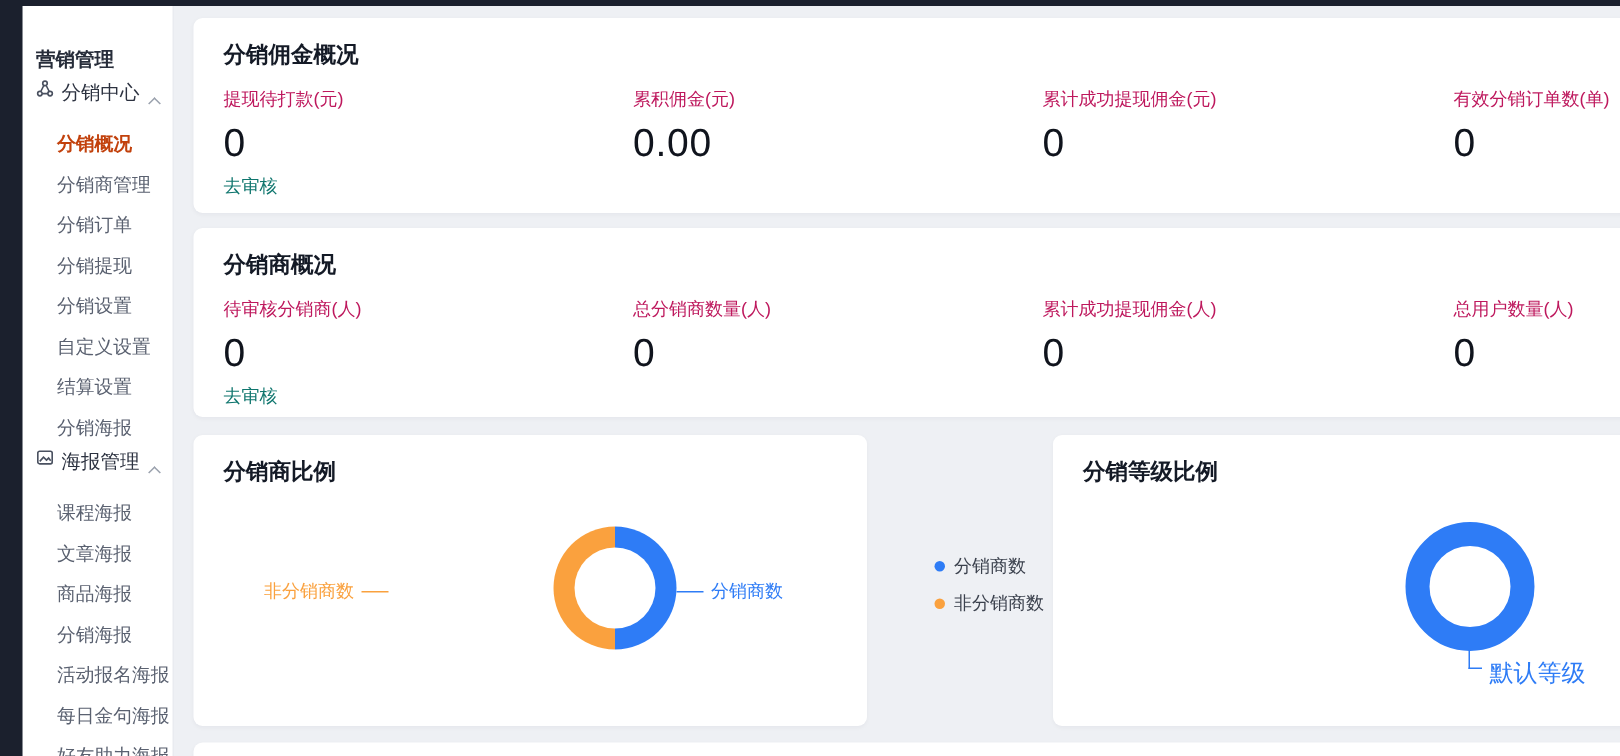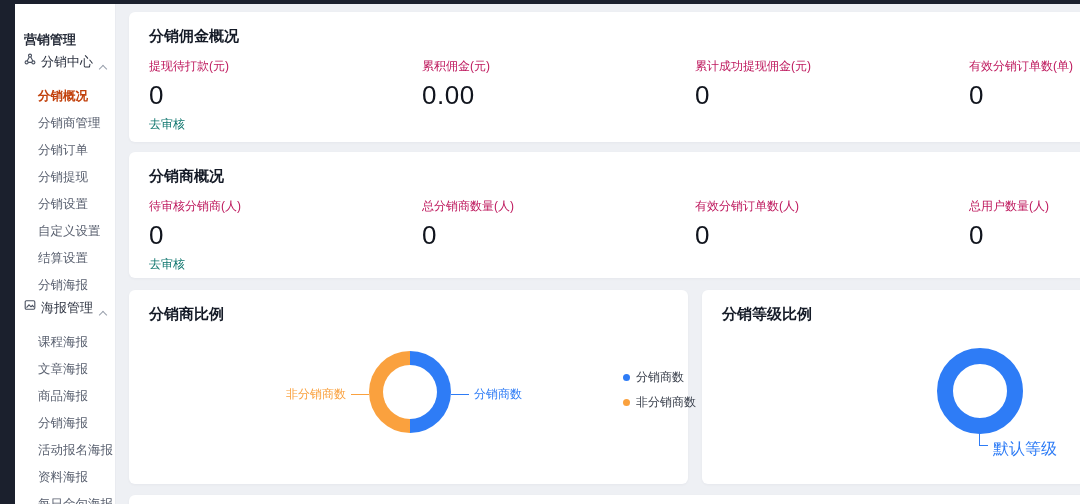--- a/index.html
+++ b/index.html
@@ -43,21 +43,21 @@
 
   
   .card {
     position:absolute; background:#fff; border-radius:6px;
     box-shadow:0 1px 3px rgba(20,30,60,0.04);
   }
   .card-title { font-size:15px; font-weight:bold; color:#141a26; padding:15px 0 0 20px; }
 
   #card-commission { left:129px; top:12px;  width:981px; height:130px; }
   #card-distributor{ left:129px; top:152px; width:981px; height:126px; }
-  #card-ratio      { left:129px; top:290px; width:559px; height:194px; }
+  #card-ratio      { left:129px; top:290px; width:449px; height:194px; }
   #card-level      { left:702px; top:290px; width:408px; height:194px; }
   #card-bottom     { left:129px; top:495px; width:981px; height:30px; }
 
   .stat-grid { display:grid; grid-template-columns:273px 273px 274px 160px; padding-left:20px; margin-top:12px; }
   .stat-label { font-size:12px; color:#be185d; }
   .stat-value { font-size:26px; font-weight:500; color:#10141d; margin-top:5px; letter-spacing:0.5px; }
   .stat-link  { font-size:12px; color:#0f766e; margin-top:5px; cursor:pointer; width:-moz-fit-content; width:fit-content; }
 
   
   .donut-half {
@@ -131,21 +131,20 @@
       </svg>
     </span>
     <span>海报管理</span>
     <span class="chevron-up"></span>
   </div>
   <div class="side-item">课程海报</div>
   <div class="side-item">文章海报</div>
   <div class="side-item">商品海报</div>
   <div class="side-item">分销海报</div>
   <div class="side-item">活动报名海报</div>
-  <div class="side-item">资料海报</div>
   <div class="side-item">每日金句海报</div>
   <div class="side-item">好友助力海报</div>
 </div>
 
 <div class="card" id="card-commission">
   <div class="card-title">分销佣金概况</div>
   <div class="stat-grid">
     <div>
       <div class="stat-label">提现待打款(元)</div>
       <div class="stat-value">0</div>
@@ -172,21 +171,21 @@
     <div>
       <div class="stat-label">待审核分销商(人)</div>
       <div class="stat-value">0</div>
       <div class="stat-link">去审核</div>
     </div>
     <div>
       <div class="stat-label">总分销商数量(人)</div>
       <div class="stat-value">0</div>
     </div>
     <div>
-      <div class="stat-label">有效分销订单数(人)</div>
+      <div class="stat-label">累计成功提现佣金(人)</div>
       <div class="stat-value">0</div>
     </div>
     <div>
       <div class="stat-label">总用户数量(人)</div>
       <div class="stat-value">0</div>
     </div>
   </div>
 </div>
 
 <div class="card" id="card-ratio">

